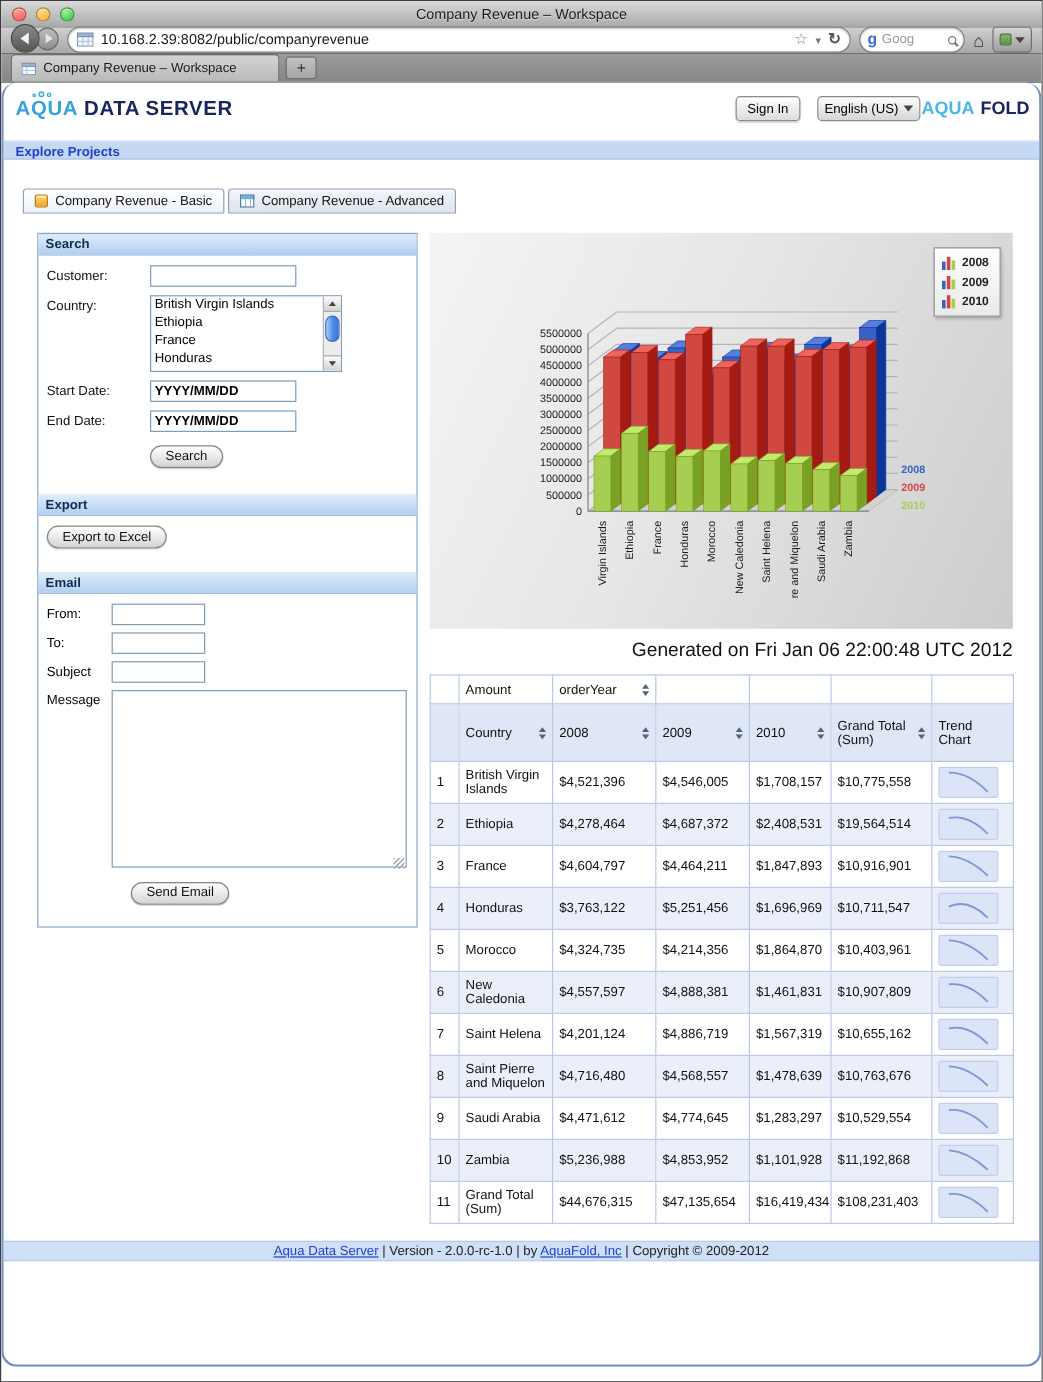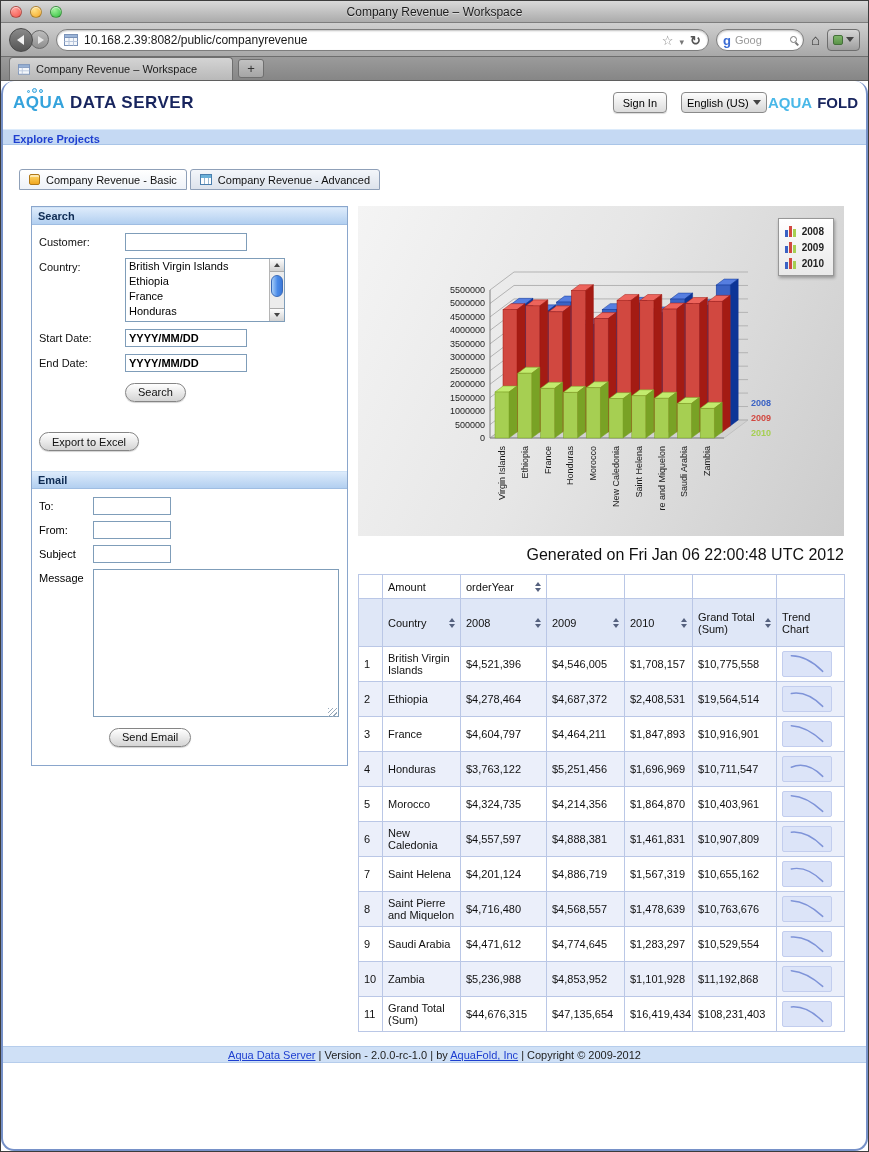--- a/index.html
+++ b/index.html
@@ -14,22 +14,22 @@
               display:flex; align-items:center; justify-content:center; }
   .titlebar .title { font-size:12px; color:#1c1c1c; text-shadow:0 1px 0 rgba(255,255,255,.5); }
   .lights { position:absolute; left:9px; top:5px; display:flex; gap:8px; }
   .light { width:12px; height:12px; border-radius:50%; border:1px solid rgba(0,0,0,.3);
            box-shadow:inset 0 1px 1px rgba(255,255,255,.7); }
   .light.red { background:radial-gradient(circle at 35% 30%, #ff9a93,#f55249); }
   .light.yellow { background:radial-gradient(circle at 35% 30%, #ffe084,#f5a623); }
   .light.green { background:radial-gradient(circle at 35% 30%, #9ef09a,#2dc03a); }
 
   
-  .toolbar { height:34px; background:linear-gradient(#cfcfcf,#a8a8a8);
-             border-bottom:1px solid #6e6e6e; display:flex; align-items:center;
+  .toolbar { height:22px; background:linear-gradient(#cfcfcf,#a8a8a8);
+             border-bottom:1px solid #6e6e6e; display:flex; align-items:flex-end;
              padding:0 8px; gap:7px; }
   .navcaps { display:flex; align-items:center; }
   .btn-back { width:24px; height:24px; border-radius:50%; border:1px solid #4a4a4a;
               background:linear-gradient(#8a8a8a,#555); display:flex; align-items:center; justify-content:center; z-index:2;}
   .btn-fwd { width:19px; height:19px; border-radius:50%; border:1px solid #6a6a6a;
              background:linear-gradient(#bdbdbd,#8f8f8f); display:flex; align-items:center; justify-content:center; margin-left:-3px;}
   .arr-l { width:0;height:0;border-top:5px solid transparent;border-bottom:5px solid transparent;border-right:7px solid #f2f2f2; margin-right:2px;}
   .arr-r { width:0;height:0;border-top:4px solid transparent;border-bottom:4px solid transparent;border-left:6px solid #e6e6e6; margin-left:2px;}
   .urlbar { flex:1; height:22px; background:#fff; border:1px solid #7d7d7d; border-radius:12px;
             display:flex; align-items:center; padding:0 7px; gap:6px;
@@ -302,33 +302,34 @@
             <div class="frow">
               <span class="flabel">End Date:</span>
               <input class="txt w120" value="YYYY/MM/DD" style="">
             </div>
             <div class="search-btn-row">
               <button class="aqua-btn">Search</button>
             </div>
           </div>
 
           <div class="sec-gap"></div>
+          <div class="sec-h">Export</div>
           <div class="sec-body">
             <button class="aqua-btn">Export to Excel</button>
           </div>
 
           <div class="sec-gap"></div>
           <div class="sec-h">Email</div>
           <div class="sec-body">
             <div class="emrow">
+              <span class="emlabel">From:</span>
+              <input class="txt w78" style="">
+            </div>
+            <div class="emrow">
               <span class="emlabel">To:</span>
-              <input class="txt w78" style="">
-            </div>
-            <div class="emrow">
-              <span class="emlabel">From:</span>
               <input class="txt w78" style="">
             </div>
             <div class="emrow">
               <span class="emlabel">Subject</span>
               <input class="txt w78" style="">
             </div>
             <div class="emrow">
               <span class="emlabel">Message</span>
               <span class="msg-wrap">
                 <textarea class="msg" style=""></textarea>

